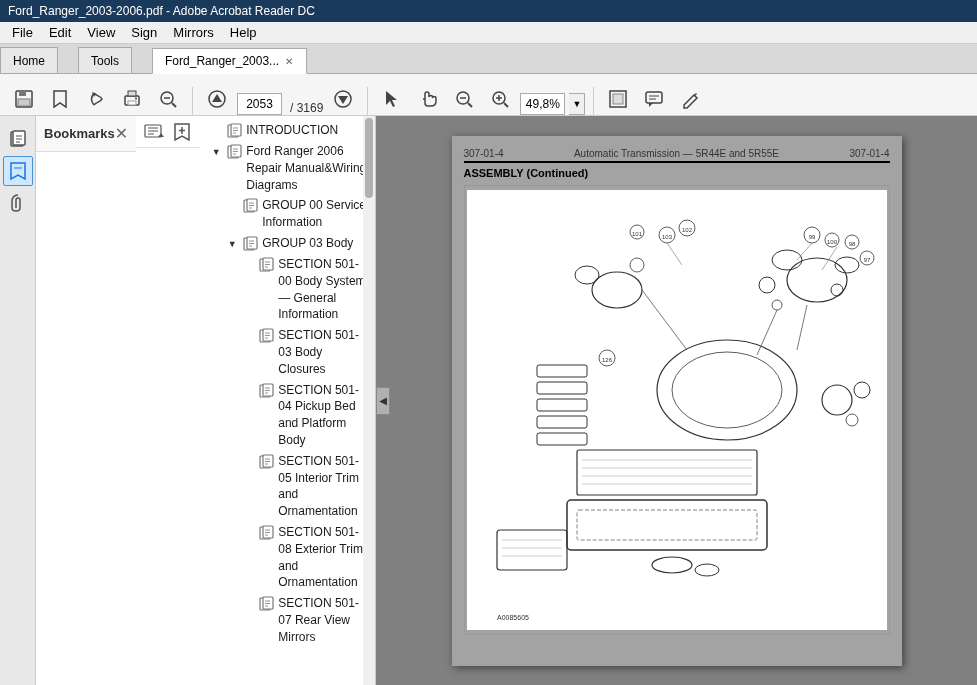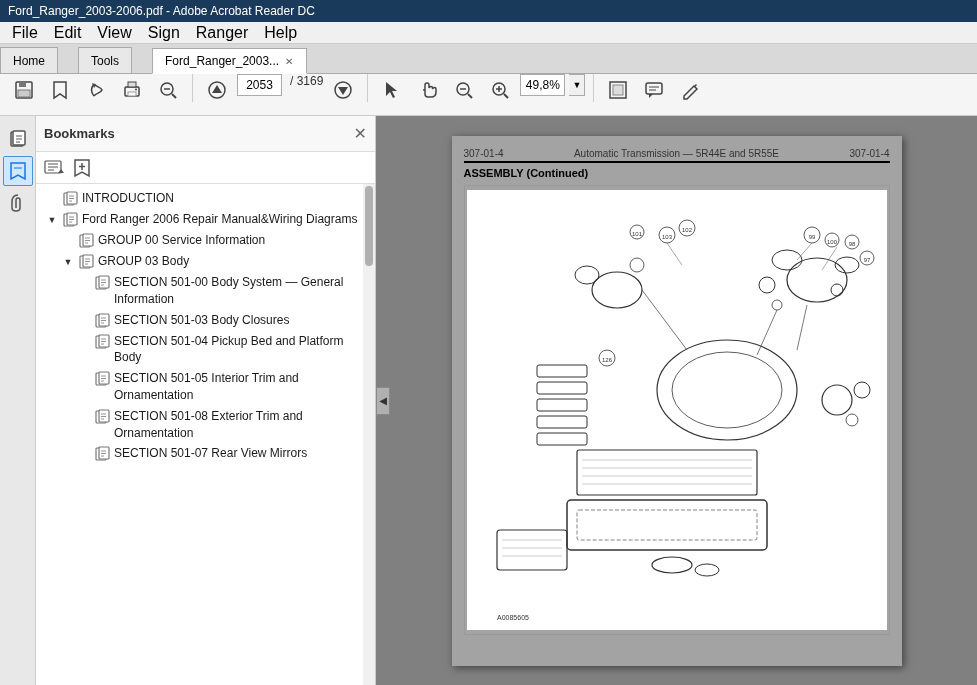--- a/index.html
+++ b/index.html
@@ -21,21 +21,21 @@
       background: #f0f0f0;
       height: 22px;
       display: flex;
       align-items: center;
       padding: 0 4px;
       border-bottom: 1px solid #ccc;
     }
     .menu-item {
       padding: 2px 8px;
       cursor: pointer;
-      font-size: 16px;
+      font-size: 13px;
     }
 
     
     .tab-bar {
       background: #d9d9d9;
       height: 30px;
       display: flex;
       align-items: flex-end;
       border-bottom: 1px solid #aaa;
     }
@@ -62,21 +62,21 @@
       font-size: 10px;
       color: #666;
       cursor: pointer;
     }
 
     
     .toolbar {
       background: #f5f5f5;
       height: 42px;
       display: flex;
-      align-items: flex-start;
+      align-items: flex-end;
       padding: 0 8px;
       border-bottom: 1px solid #ccc;
       gap: 4px;
     }
     .toolbar-btn {
       width: 32px;
       height: 32px;
       display: flex;
       align-items: center;
       justify-content: center;
@@ -150,21 +150,20 @@
       color: #333;
     }
     .sidebar-icon-btn.active { background: #d0e8ff; border-color: #4a90d9; }
 
     
     .bookmarks-panel {
       width: 340px;
       background: white;
       border-right: 1px solid #ccc;
       display: flex;
-      flex-direction: column;
     }
     .bookmarks-header {
       height: 36px;
       display: flex;
       align-items: center;
       justify-content: space-between;
       padding: 0 8px;
       border-bottom: 1px solid #ddd;
       background: #f8f8f8;
     }
@@ -305,21 +304,21 @@
 
 <div class="title-bar">
   <span>Ford_Ranger_2003-2006.pdf - Adobe Acrobat Reader DC</span>
 </div>
 
 <div class="menu-bar">
   <span class="menu-item">File</span>
   <span class="menu-item">Edit</span>
   <span class="menu-item">View</span>
   <span class="menu-item">Sign</span>
-  <span class="menu-item">Ranger</span>
+  <span class="menu-item">Mirrors</span>
   <span class="menu-item">Help</span>
 </div>
 
 <div class="tab-bar">
   <div class="tab">
     <span>Home</span>
   </div>
   <div class="tab">
     <span>Tools</span>
   </div>

